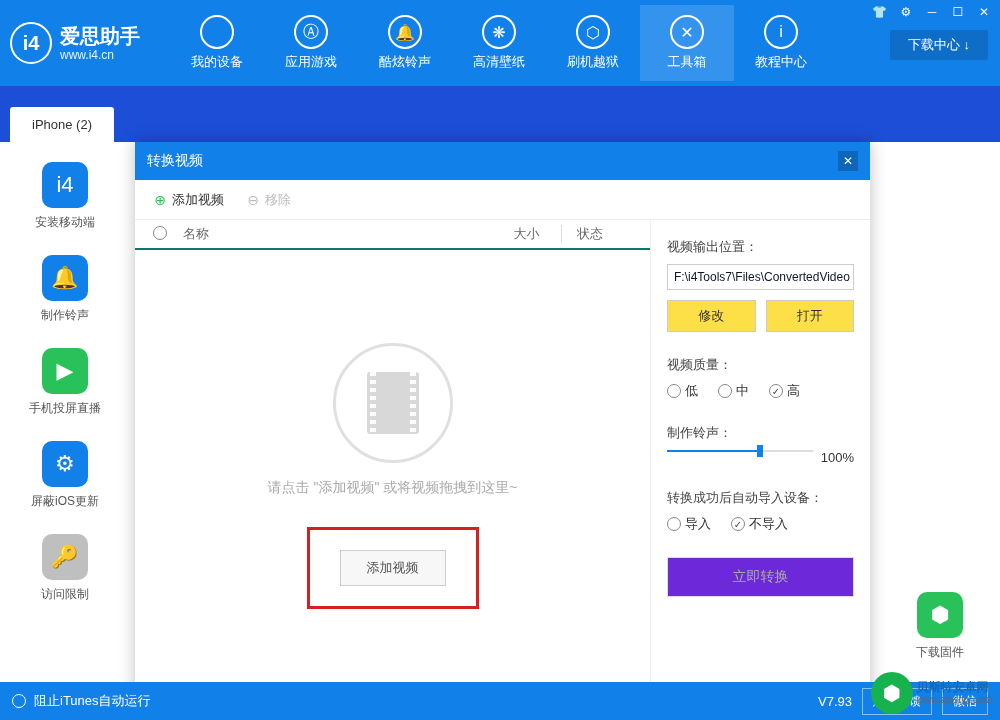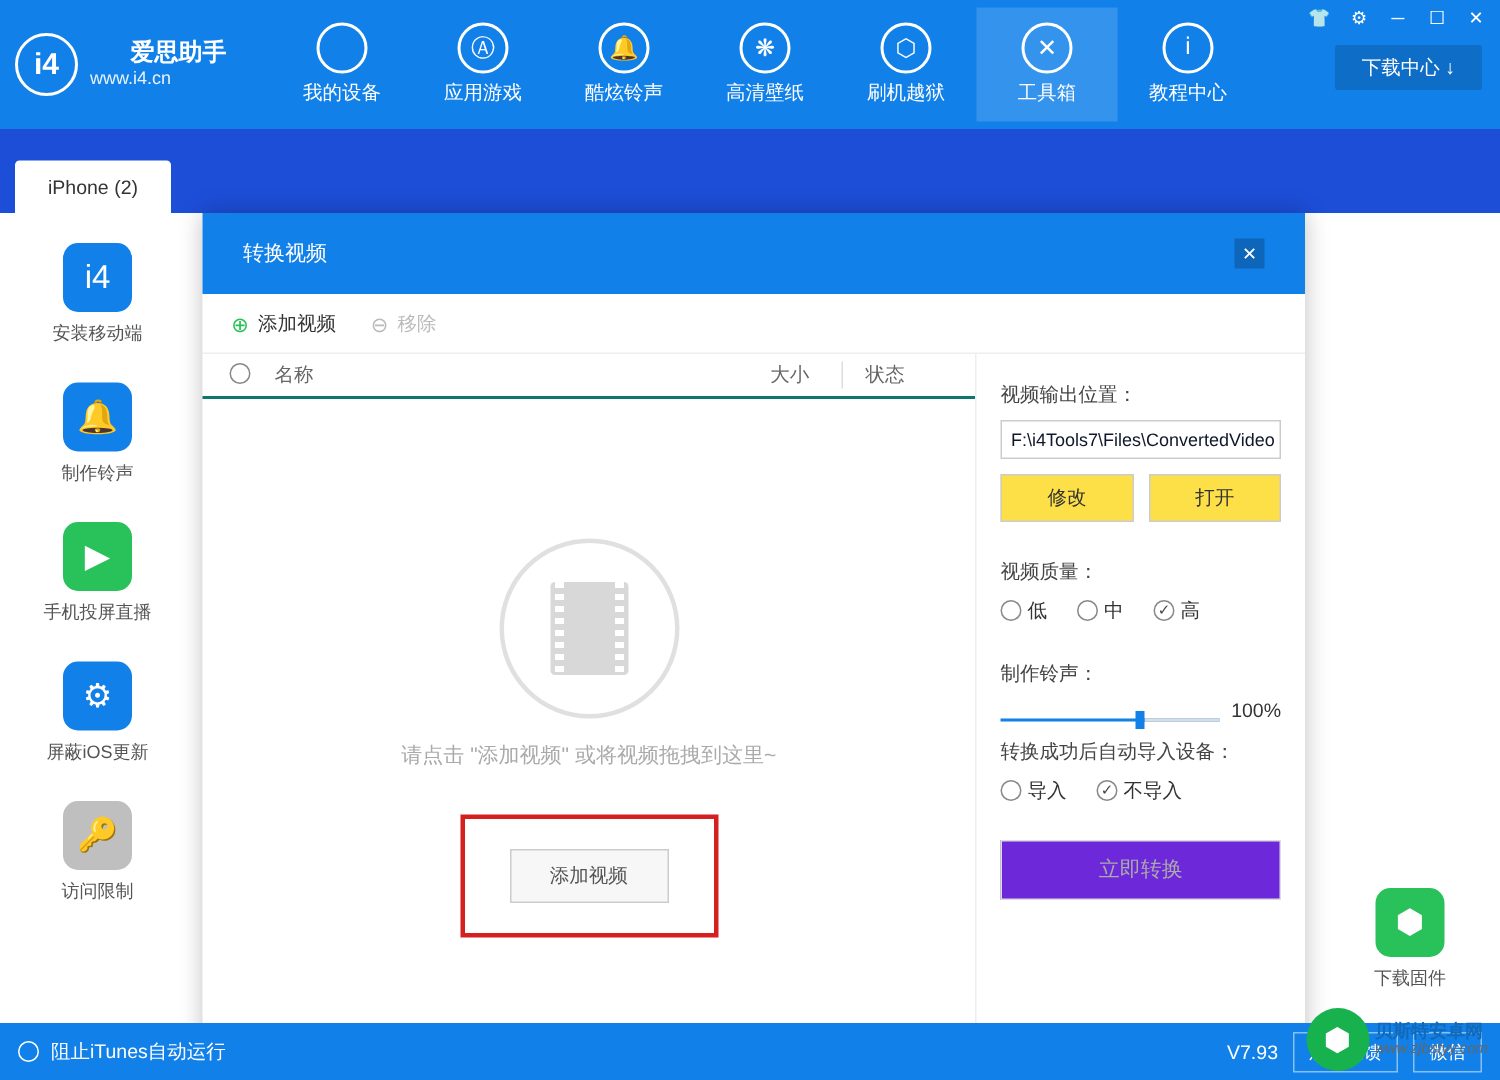--- a/index.html
+++ b/index.html
@@ -3,21 +3,21 @@
 <meta charset="utf-8">
 <style>
 * { margin: 0; padding: 0; box-sizing: border-box; font-family: "Microsoft YaHei", Arial, sans-serif; }
 body { width: 1000px; height: 720px; background: #f5f5f5; overflow: hidden; position: relative; }
 
 
 .header { height: 86px; background: #1180e9; display: flex; align-items: center; padding: 0 10px; position: relative; }
 .logo-area { display: flex; align-items: center; color: #fff; margin-right: 30px; }
 .logo-icon { width: 42px; height: 42px; border: 2px solid #fff; border-radius: 50%; display: flex; align-items: center; justify-content: center; font-weight: bold; font-size: 20px; margin-right: 8px; }
 .logo-text { display: flex; flex-direction: column; line-height: 1.2; }
-.logo-title { font-size: 16px; font-weight: bold; margin-left: 27px; }
+.logo-title { font-size: 20px; font-weight: bold; }
 .logo-url { font-size: 12px; opacity: 0.9; }
 
 .nav { display: flex; gap: 0; }
 .nav-item { width: 94px; display: flex; flex-direction: column; align-items: center; color: #fff; font-size: 13px; cursor: pointer; padding: 10px 0; }
 .nav-item.active { background: rgba(255,255,255,0.15); }
 .nav-icon { width: 34px; height: 34px; border: 2px solid #fff; border-radius: 50%; display: flex; align-items: center; justify-content: center; margin-bottom: 4px; font-size: 16px; }
 
 .win-controls { position: absolute; top: 4px; right: 8px; display: flex; gap: 10px; }
 .win-btn { width: 16px; height: 16px; color: #fff; font-size: 12px; display: flex; align-items: center; justify-content: center; cursor: pointer; }
 .download-center { position: absolute; top: 30px; right: 12px; background: rgba(0,0,0,0.15); color: #fff; padding: 6px 18px; font-size: 13px; cursor: pointer; border-radius: 2px; }
@@ -34,21 +34,21 @@
 .side-item { display: flex; flex-direction: column; align-items: center; gap: 6px; cursor: pointer; }
 .side-icon { width: 46px; height: 46px; border-radius: 10px; display: flex; align-items: center; justify-content: center; font-size: 22px; color: #fff; }
 .side-label { font-size: 12px; color: #555; }
 
 
 .sidebar-right { position: absolute; right: 0; top: 20px; width: 120px; display: flex; flex-direction: column; align-items: center; }
 .sidebar-right .side-item { margin-top: 430px; }
 
 
 .modal { position: absolute; left: 135px; top: 0px; width: 735px; height: 560px; background: #fff; box-shadow: 0 0 15px rgba(0,0,0,0.25); }
-.modal-header { height: 54px; background: #1180e9; display: flex; align-items: center; justify-content: space-between; padding: 0 27px; color: #fff; font-size: 14px; }
+.modal-header { height: 38px; background: #1180e9; display: flex; align-items: center; justify-content: space-between; padding: 0 12px; color: #fff; font-size: 14px; }
 .modal-close { width: 20px; height: 20px; background: rgba(0,0,0,0.2); display: flex; align-items: center; justify-content: center; cursor: pointer; font-size: 12px; }
 
 .modal-toolbar { height: 40px; border-bottom: 1px solid #eee; display: flex; align-items: center; padding: 0 18px; gap: 22px; font-size: 13px; }
 .tool-btn { display: flex; align-items: center; gap: 5px; cursor: pointer; color: #333; }
 .tool-btn.disabled { color: #bbb; }
 .tool-icon { width: 14px; height: 14px; display: flex; align-items: center; justify-content: center; font-size: 14px; }
 
 .modal-body { display: flex; height: 482px; }
 .modal-left { flex: 1; display: flex; flex-direction: column; }
 .list-header { height: 30px; display: flex; align-items: center; padding: 0 18px; font-size: 13px; color: #666; border-bottom: 2px solid #0f766e; }
@@ -70,21 +70,21 @@
 .modal-right { width: 220px; border-left: 1px solid #eee; padding: 18px 16px; font-size: 13px; color: #333; }
 .field-label { color: #444; margin-bottom: 8px; }
 .path-input { width: 100%; border: 1px solid #ccc; padding: 5px 6px; font-size: 12px; color: #0f172a; margin-bottom: 10px; white-space: nowrap; overflow: hidden; }
 .btn-row { display: flex; gap: 10px; margin-bottom: 24px; }
 .small-btn { flex: 1; border: 1px solid #ccc; background: #fde047; padding: 6px 0; text-align: center; font-size: 13px; cursor: pointer; }
 .radio-row { display: flex; gap: 20px; margin-bottom: 24px; align-items: center; }
 .radio { display: flex; align-items: center; gap: 4px; cursor: pointer; }
 .radio-circle { width: 14px; height: 14px; border: 1.5px solid #888; border-radius: 50%; display: flex; align-items: center; justify-content: center; }
 .radio.sel .radio-circle::after { content: "✓"; font-size: 10px; color: #444; }
 
-.slider-wrap { display: flex; align-items: flex-end; gap: 8px; margin-bottom: 11px; }
+.slider-wrap { display: flex; align-items: flex-start; gap: 8px; margin-bottom: 24px; }
 .slider { flex: 1; height: 2px; background: #1180e9; position: relative; }
 .slider-thumb { position: absolute; right: 50px; top: -5px; width: 6px; height: 12px; background: #1180e9; }
 .slider-end { position: absolute; right: 0; top: 0; width: 50px; height: 2px; background: #ddd; }
 .convert-btn { width: 100%; border: 1px solid #ddd; background: #6d28d9; color: #aaa; padding: 10px 0; text-align: center; font-size: 14px; cursor: default; }
 
 
 .footer { position: absolute; bottom: 0; left: 0; right: 0; height: 38px; background: #1180e9; display: flex; align-items: center; padding: 0 12px; color: #fff; font-size: 13px; justify-content: space-between; }
 .footer-left { display: flex; align-items: center; gap: 8px; }
 .footer-right { display: flex; align-items: center; gap: 10px; }
 .footer-btn { border: 1px solid rgba(255,255,255,0.5); padding: 4px 10px; cursor: pointer; font-size: 12px; }

